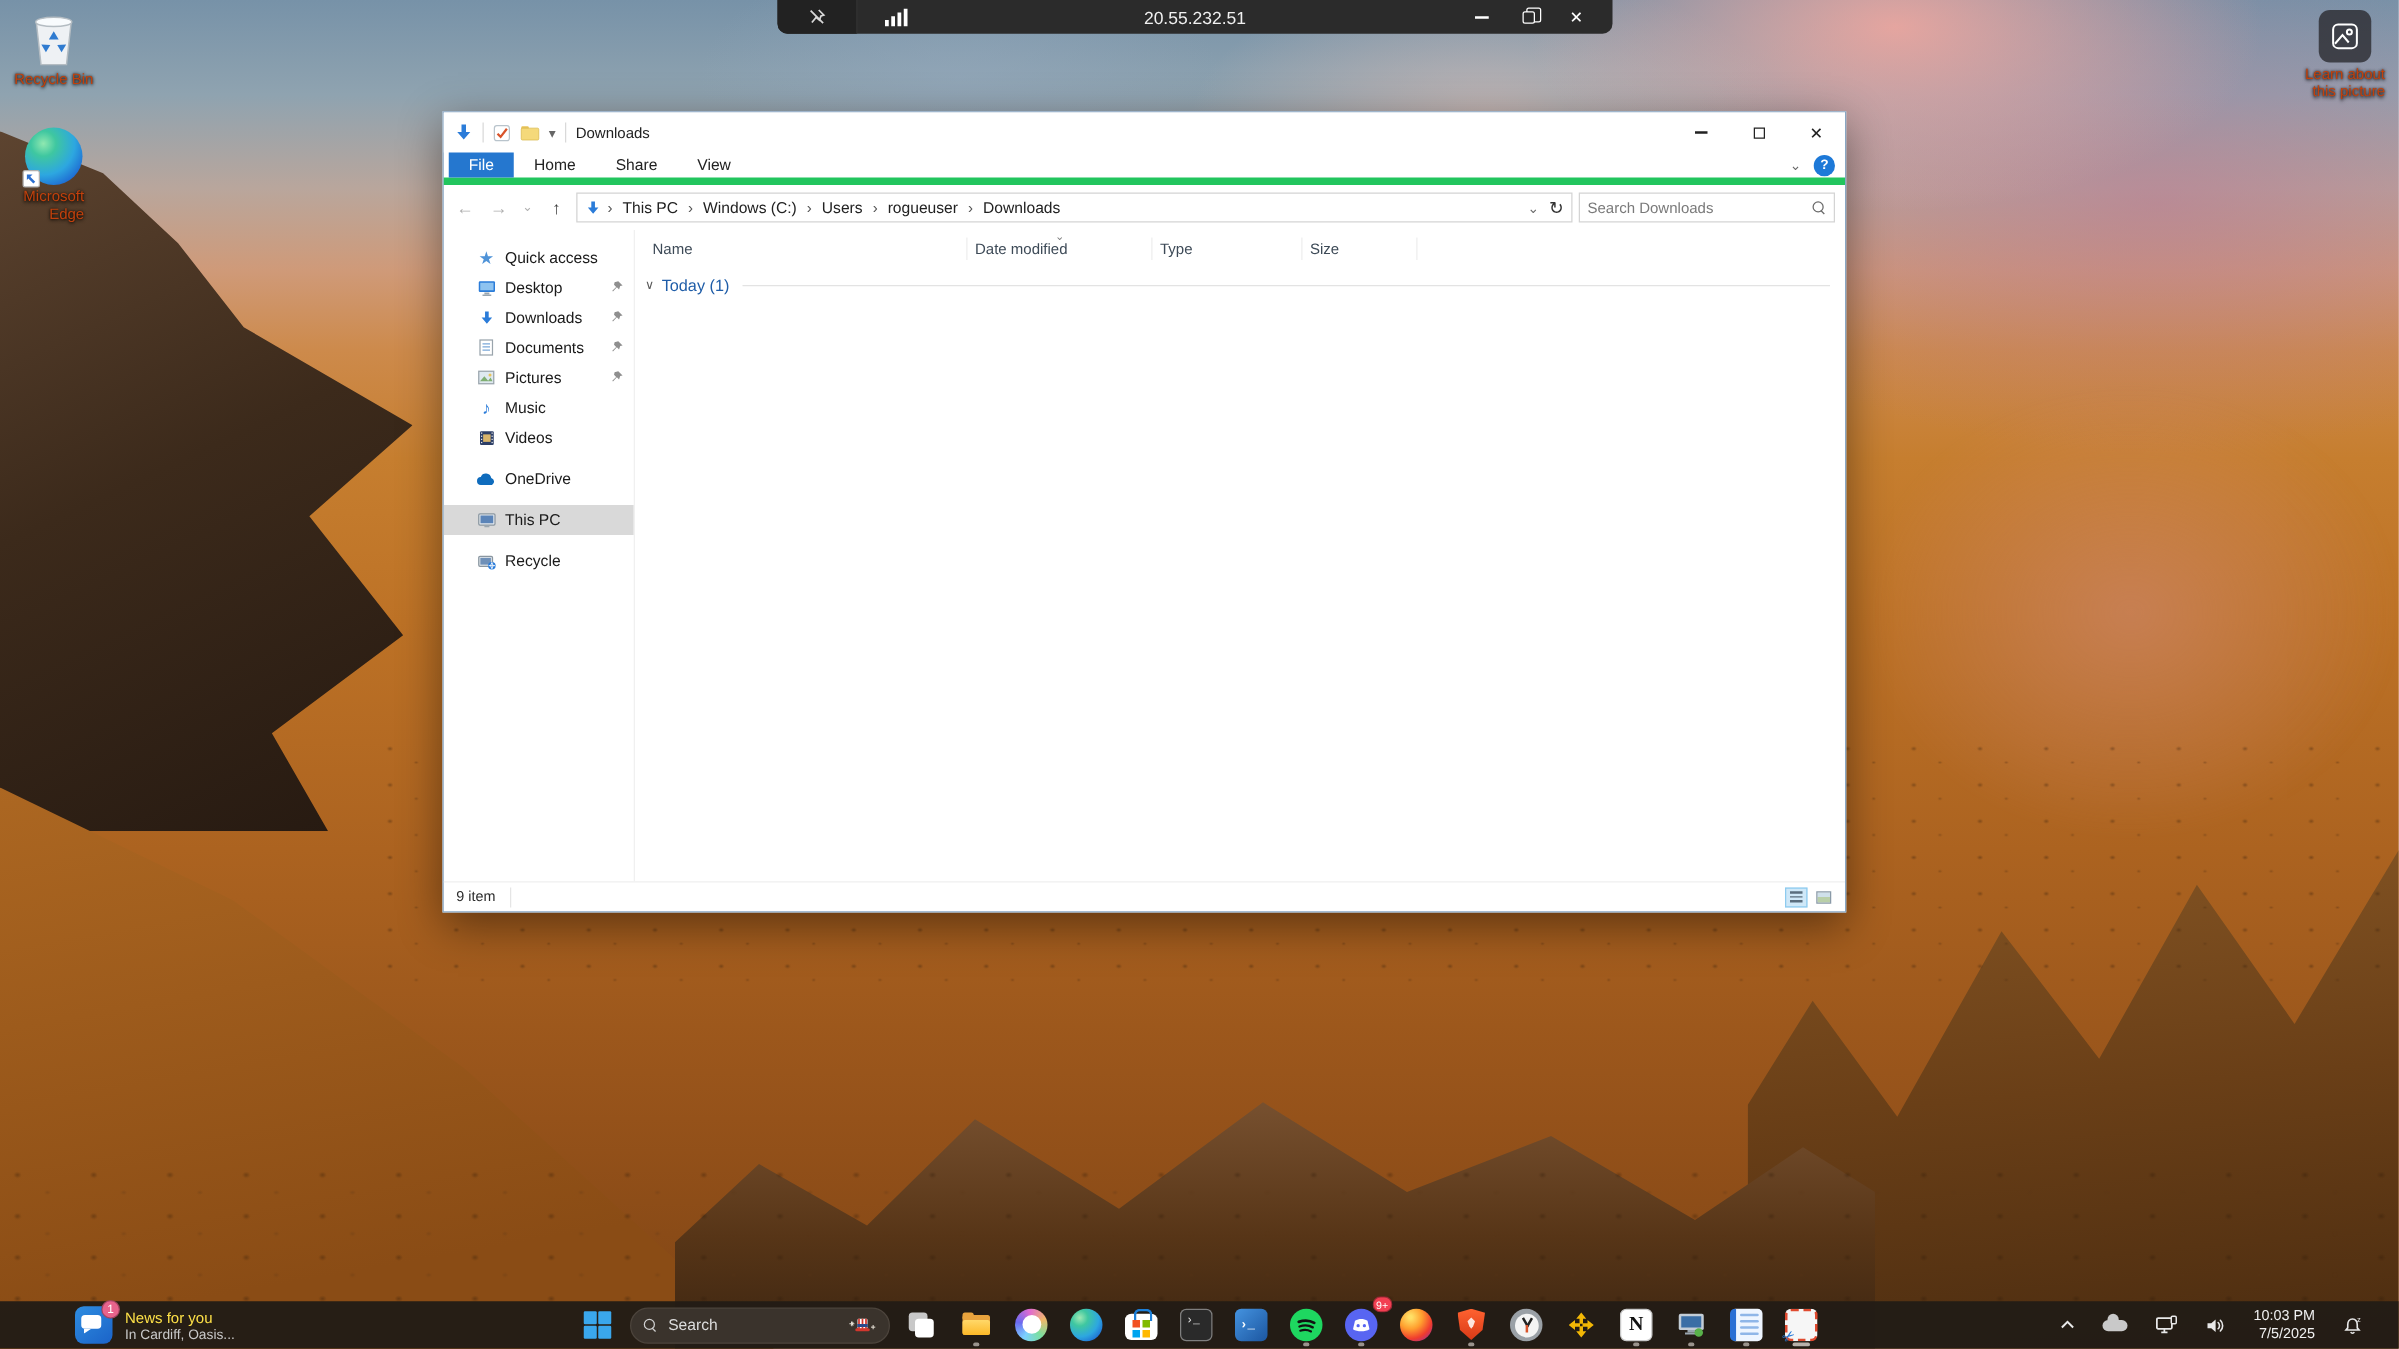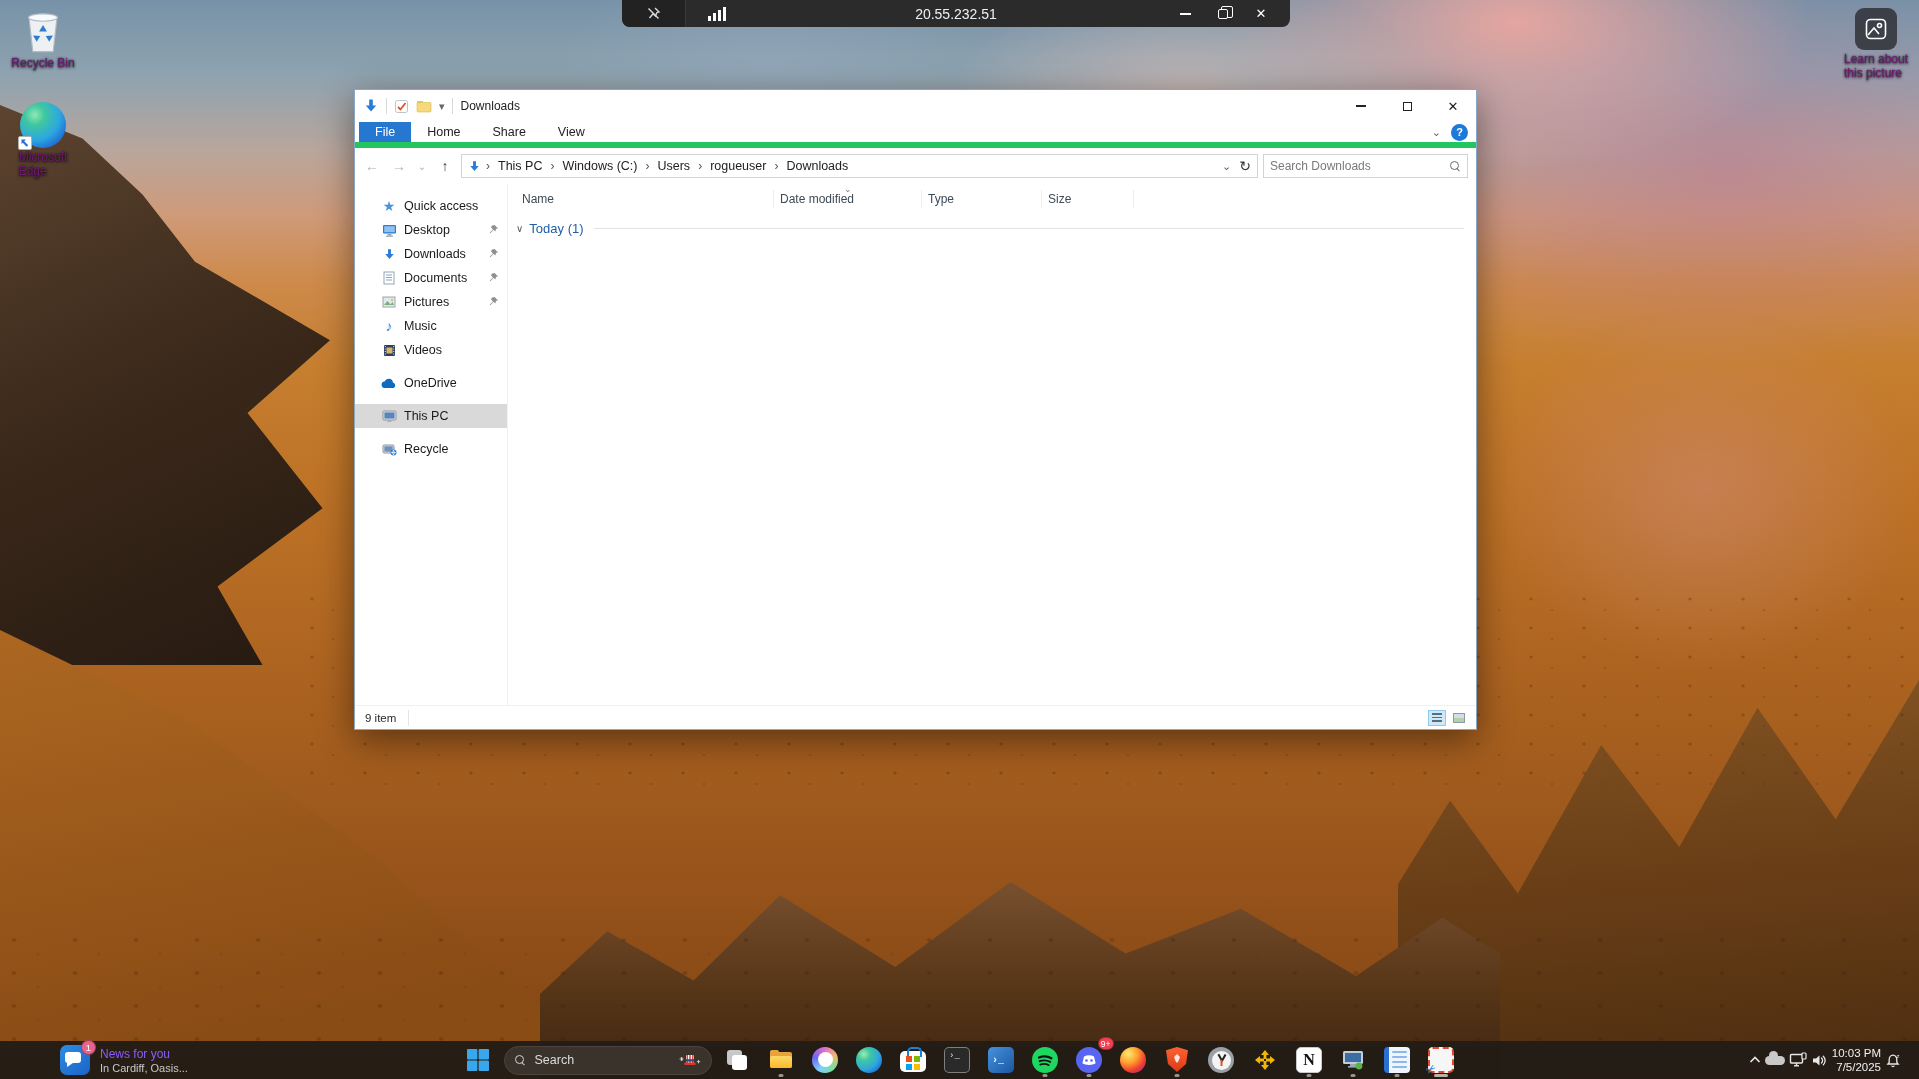--- a/index.html
+++ b/index.html
@@ -46,21 +46,21 @@
   .rdp-signal i { display:block; width:3px; background:#fff; }
   .rdp-ip { position:absolute; left:0; right:0; text-align:center; font-size:14px; color:#f0f0f0; }
   .rdp-controls { margin-left:auto; display:flex; align-items:center; gap:8px; padding-right:14px; z-index:2; }
   .rdp-btn { width:30px; height:22px; display:flex; align-items:center; justify-content:center; color:#fff; font-size:13px; cursor:pointer; }
   .rdp-min-glyph { width:11px; height:2px; background:#fff; }
   .rdp-restore-glyph { width:10px; height:10px; border:1.5px solid #fff; border-radius:2px; position:relative; background:#2b2b2b; }
   .rdp-restore-glyph::before { content:""; position:absolute; left:2px; top:-4px; width:10px; height:10px; border:1.5px solid #fff; border-radius:2px; z-index:-1; }
 
   
   .dicon { position:absolute; width:86px; display:flex; flex-direction:column; align-items:center; gap:3px; cursor:pointer; }
-  .dicon .dlabel { color:#701a75; font-size:12px; text-align:left; line-height:1.15;
+  .dicon .dlabel { color:#c2410c; font-size:12px; text-align:right; line-height:1.15;
     text-shadow:0 1px 3px rgba(0,0,0,.9), 0 0 2px rgba(0,0,0,.7); }
   .dicon-recycle { left:0px; top:10px; }
   .dicon-edge { left:0px; top:102px; }
   .dicon-learn { left:1838px; top:8px; width:76px; }
   .edge-ball { width:46px; height:46px; border-radius:50%; position:relative;
     background:radial-gradient(circle at 32% 28%, #8fe8b0 0%, #3fc7a0 22%, #2da7e0 55%, #1b5fd0 85%, #174bb0 100%); }
   .edge-ball .shortcut { position:absolute; left:-2px; bottom:-2px; width:14px; height:14px; background:#fff; border:1px solid #b0b0b0; border-radius:2px; }
   .learn-tile { width:42px; height:42px; border-radius:9px; background:rgba(42,42,48,.8); display:flex; align-items:center; justify-content:center; }
 
   
@@ -139,21 +139,21 @@
 
   
   .taskbar { position:absolute; left:0; bottom:0; width:1919px; height:38px; background:rgba(34,28,22,.96); z-index:60; }
   .news { position:absolute; left:52px; top:0; height:38px; display:flex; align-items:center; gap:10px; cursor:pointer; padding:0 8px; }
   .news-ic { width:30px; height:30px; border-radius:7px; position:relative;
     background:linear-gradient(140deg,#2e8de0 0%,#1b63c8 100%); }
   .news-ic::before { content:""; position:absolute; left:5px; top:7px; width:16px; height:11px; background:#fff; border-radius:3px; }
   .news-ic::after { content:""; position:absolute; left:7px; top:18px; width:6px; height:4px; background:#fff; clip-path:polygon(0 0,100% 0,0 100%); }
   .news-badge { position:absolute; right:-6px; top:-5px; min-width:15px; height:15px; border-radius:8px; background:#e8638c; color:#fff;
     font-size:9.5px; display:flex; align-items:center; justify-content:center; padding:0 3px; border:1px solid rgba(0,0,0,.3); }
-  .news-t1 { color:#8b5cf6; font-size:12px; }
+  .news-t1 { color:#fde047; font-size:12px; }
   .news-t2 { color:#c9c9c9; font-size:11px; margin-top:1px; }
   .tb-center { position:absolute; left:50%; top:0; transform:translateX(-50%); height:38px; display:flex; align-items:center; gap:7px; }
   .tslot { width:37px; height:38px; display:flex; align-items:center; justify-content:center; position:relative; cursor:pointer; border-radius:5px; }
   .tslot.open::after { content:""; position:absolute; bottom:2px; left:50%; transform:translateX(-50%); width:5px; height:3px; border-radius:2px; background:#9a938c; }
   .tslot.active::after { content:""; position:absolute; bottom:2px; left:50%; transform:translateX(-50%); width:14px; height:3px; border-radius:2px; background:#b8b1aa; }
   .tb-search { width:208px; height:29px; border-radius:15px; background:#3a332c; border:1px solid #4c443c; display:flex; align-items:center; gap:9px; padding:0 10px; cursor:pointer; }
   .tb-search .mag::before { border-color:#d0d0d0; } .tb-search .mag::after { background:#d0d0d0; }
   .tb-search-label { color:#dcdcdc; font-size:12.5px; flex:1; }
   .ti { width:26px; height:26px; position:relative; }
   .round { border-radius:50%; }
@@ -185,21 +185,21 @@
   .ti-clock .face { width:19px; height:19px; border-radius:50%; background:#f4f4f4; position:relative; }
   .ti-clock .h1,.ti-clock .h2,.ti-clock .h3 { position:absolute; background:#222; left:9px; top:9px; transform-origin:0.75px 0.75px; width:8px; height:1.8px; }
   .ti-notion { background:#fff; border-radius:5px; border:1px solid #c8c8c8; display:flex; align-items:center; justify-content:center;
     font-family:"Liberation Serif",serif; font-weight:bold; font-size:16px; color:#111; }
   .ti-notepad { background:#eef5ff; border-radius:4px; border-left:5px solid #2a6fd4; padding:4px 3px; display:flex; flex-direction:column; gap:3px; }
   .ti-notepad i { display:block; height:2px; background:#8fb6e8; border-radius:1px; }
   .ti-snip { background:#f6f6f6; border-radius:5px; border:2px dashed #e04a2f; position:relative; }
   .ti-snip .sc { position:absolute; left:-4px; bottom:-5px; color:#2a7cd9; font-size:12px; transform:rotate(-35deg); }
   .ti-arrows { display:flex; align-items:center; justify-content:center; }
 
-  .tray { position:absolute; right:13px; top:0; height:38px; display:flex; align-items:center; gap:4px; padding-right:4px; }
+  .tray { position:absolute; right:24px; top:0; height:38px; display:flex; align-items:center; gap:22px; padding-right:4px; }
   .tray-ic { display:flex; align-items:center; justify-content:center; cursor:pointer; }
   .clockblock { text-align:right; color:#f0f0f0; font-size:11.5px; line-height:1.25; cursor:pointer; }
   .cloud { width:20px; height:9px; background:#c9c9c9; border-radius:6px; position:relative; }
   .cloud::before { content:""; position:absolute; left:4px; top:-5px; width:9px; height:9px; border-radius:50%; background:#c9c9c9; }
 
   svg { display:block; }
 </style>
 </head>
 <body>
 

